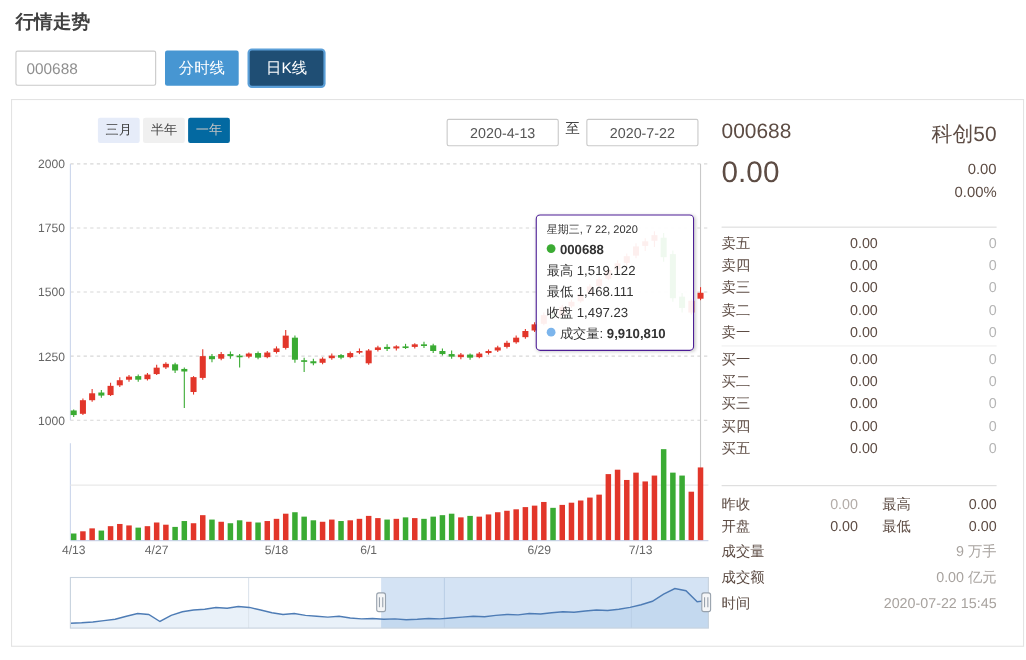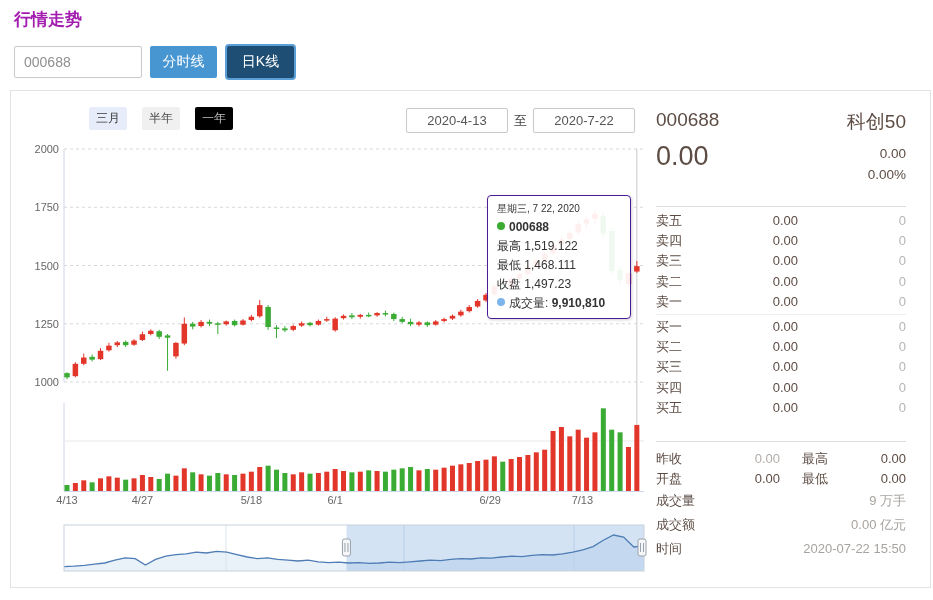--- a/index.html
+++ b/index.html
@@ -1,30 +1,30 @@
 <!DOCTYPE html>
 <html><head>
 <meta charset="utf-8">
 <style>
   * { margin:0; padding:0; box-sizing:border-box; }
   html,body { width:933px; height:600px; background:#fff; font-family:"Liberation Sans","DejaVu Sans",sans-serif; overflow:hidden; }
   .page { position:relative; width:933px; height:600px; }
-  .page-title { position:absolute; left:14px; top:8px; font-size:17px; font-weight:bold; color:#a21caf; }
+  .page-title { position:absolute; left:14px; top:8px; font-size:17px; font-weight:bold; color:#404040; }
   .toolbar { position:absolute; left:14px; top:46px; height:32px; }
   .code-input { position:absolute; left:0; top:0; width:128px; height:32px; border:1px solid #c9c9c9; border-radius:2px; padding-left:9px; font-size:14px; color:#8f8f8f; font-family:"Liberation Sans",sans-serif; outline:none; }
   .btn { position:absolute; top:0; height:32px; width:67px; border:none; color:#fff; font-size:14px; border-radius:2px; cursor:pointer; font-family:"Liberation Sans",sans-serif; }
   .btn-blue { left:136px; background:#4796d2; }
   .btn-navy { left:213px; background:#1f4e74; box-shadow:0 0 0 2px #5b9fd8; }
   .card { position:absolute; left:10px; top:90px; width:921px; height:498px; border:1px solid #e3e3e3; background:#fff; }
-  .range-tabs { position:absolute; left:60px; top:16px; display:flex; gap:15px;padding-left:18px; }
+  .range-tabs { position:absolute; left:60px; top:16px; display:flex; gap:3px;padding-left:18px; }
   .rtab { height:23px; padding:0 7px; font-size:12px; line-height:23px; border-radius:2px; cursor:pointer; }
   .rtab.active { background:#e6ecf9; color:#3a3a3a; }
   .rtab.normal { background:#f0f0f0; color:#4a4a4a; }
-  .rtab.disabled { background:#000000; color:#c3c3c3; }
-  .date-range { position:absolute; left:395px; top:17px; display:flex; align-items:center; gap:6px; }
+  .rtab.disabled { background:#0369a1; color:#c3c3c3; }
+  .date-range { position:absolute; left:395px; top:17px; display:flex; gap:6px; }
   .date-box { width:102px; height:25px; border:1px solid #c9c9c9; border-radius:2px; font-size:13px; color:#555; text-align:center; line-height:23px; cursor:text; background:#fff; }
   .date-sep { font-size:13px; color:#444; }
   #chart-holder { position:absolute; left:0; top:0; width:640px; height:498px; }
   svg text { font-family:"Liberation Sans","DejaVu Sans",sans-serif; font-size:11px; fill:#666; }
   .chart-tooltip { position:absolute; left:476px; top:104px; width:144px; background:rgba(255,255,255,0.92); border:1px solid #4c1d95; border-radius:4px; box-shadow:1px 1px 3px rgba(0,0,0,0.18); padding:6px 9px 5px 9px; z-index:5; font-size:12px; color:#333; }
   .tt-date { font-size:10px; color:#333; margin-bottom:2px; }
   .tt-line { line-height:19px; white-space:nowrap; }
   .dot { display:inline-block; width:8px; height:8px; border-radius:50%; margin-right:4px; vertical-align:1px; }
   .dot-green { background:#3bab33; }
   .dot-blue { background:#7cb5ec; }
@@ -439,18 +439,18 @@
         <div class="info-row">
           <span class="ir-label">成交量</span>
           <span class="ir-val">9 万手</span>
         </div>
         <div class="info-row">
           <span class="ir-label">成交额</span>
           <span class="ir-val">0.00 亿元</span>
         </div>
         <div class="info-row">
           <span class="ir-label">时间</span>
-          <span class="ir-val">2020-07-22 15:50</span>
+          <span class="ir-val">2020-07-22 15:45</span>
         </div>
       </div>
     </div>
   </div>
 </div>
 
 </body></html>

